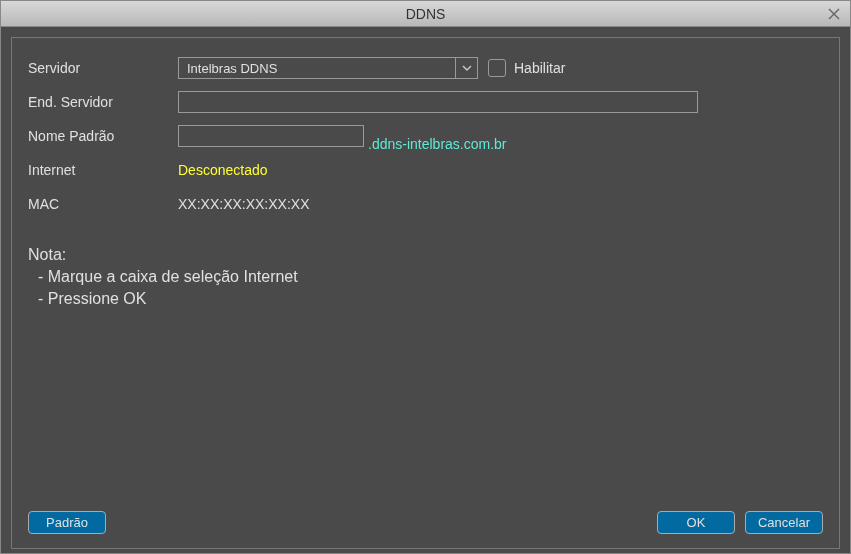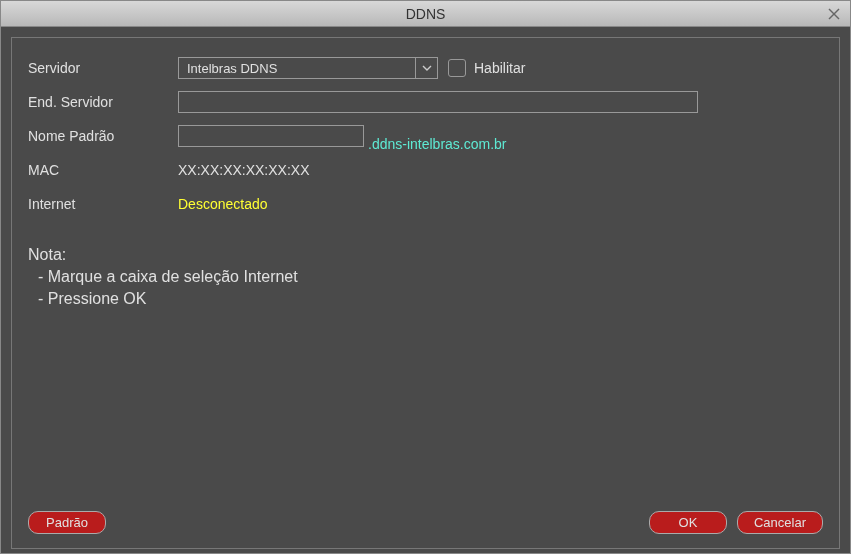--- a/index.html
+++ b/index.html
@@ -65,21 +65,21 @@
     width: 150px;
     color: #e0e0e0;
     font-size: 14px;
   }
   .select-wrap {
     display: flex;
     align-items: stretch;
     border: 1px solid #999;
     background: #4a4a4a;
     height: 22px;
-    width: 260px;
+    width: 300px;
   }
   .select-text {
     flex: 1;
     padding: 2px 8px;
     font-size: 13px;
     color: #e0e0e0;
     line-height: 18px;
   }
   .select-arrow {
     width: 22px;
@@ -118,24 +118,24 @@
   .button-row {
     position: absolute;
     bottom: 14px;
     left: 16px;
     right: 16px;
     display: flex;
     align-items: center;
   }
   .btn {
     border: 1px solid #aaa;
-    background: #b91c1c;
-    color: #e0e0e0;
-    padding: 3px 16px;
-    border-radius: 10px;
+    background: #0369a1;
+    color: #e0e0e0;
+    padding: 3px 8px;
+    border-radius: 4px;
     font-size: 13px;
     cursor: pointer;
     min-width: 78px;
     text-align: center;
   }
   .btn + .btn { margin-left: 10px; }
   .spacer { flex: 1; }
 </style>
 </head>
 <body>
@@ -172,27 +172,27 @@
       <div class="text-input server-input"></div>
     </div>
 
     <div class="form-row">
       <div class="label">Nome Padrão</div>
       <div class="text-input domain-input"></div>
       <div class="suffix">.ddns-intelbras.com.br</div>
     </div>
 
     <div class="form-row">
+      <div class="label">Internet</div>
+      <div class="status-value">Desconectado</div>
+    </div>
+
+    <div class="form-row">
       <div class="label">MAC</div>
       <div class="mac-value">XX:XX:XX:XX:XX:XX</div>
-    </div>
-
-    <div class="form-row">
-      <div class="label">Internet</div>
-      <div class="status-value">Desconectado</div>
     </div>
 
     <div class="note-block">
       <div>Nota:</div>
       <div class="note-indent">- Marque a caixa de seleção Internet</div>
       <div class="note-indent">- Pressione OK</div>
     </div>
 
     <div class="button-row">
       <div class="btn">Padrão</div>

